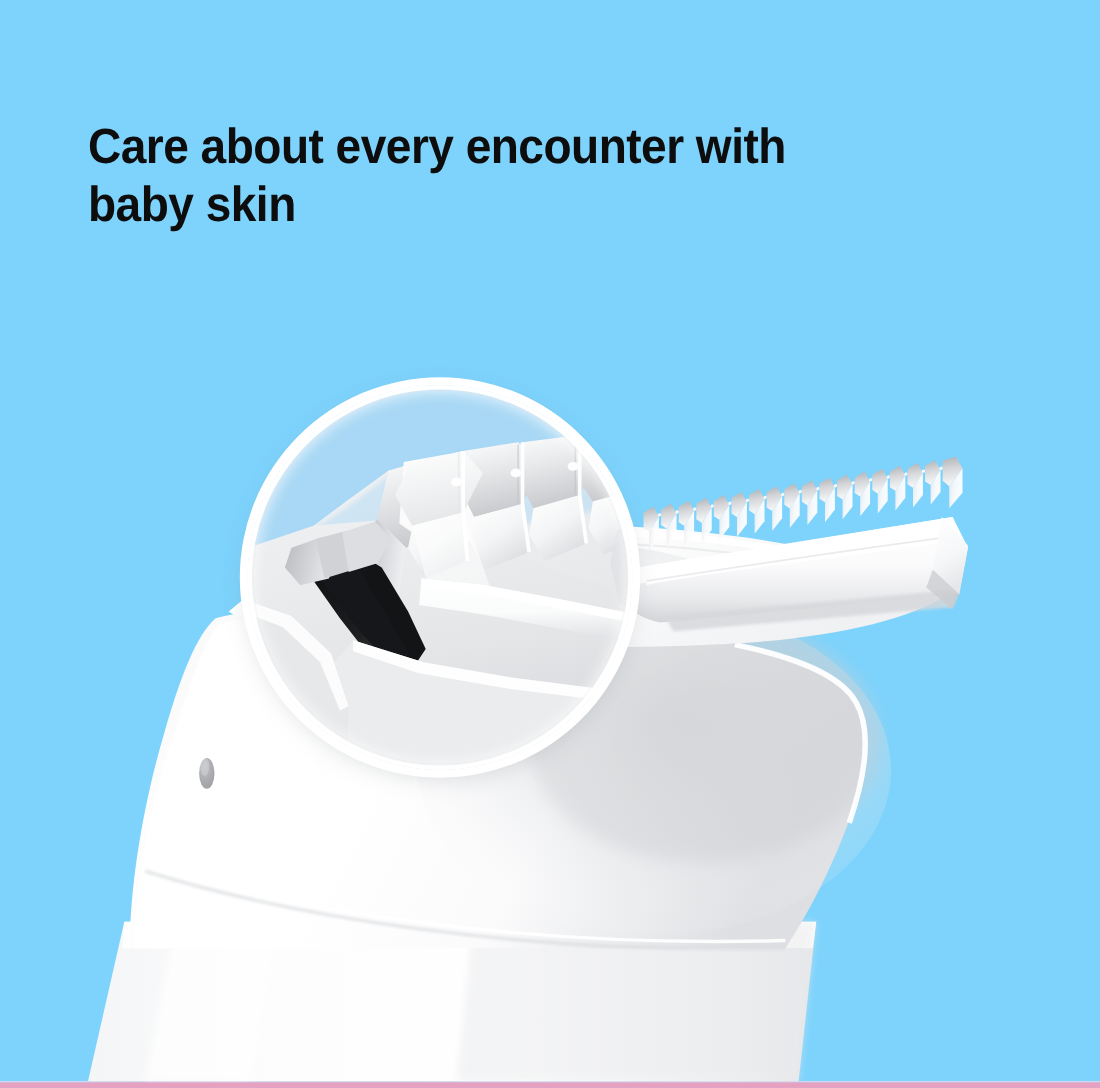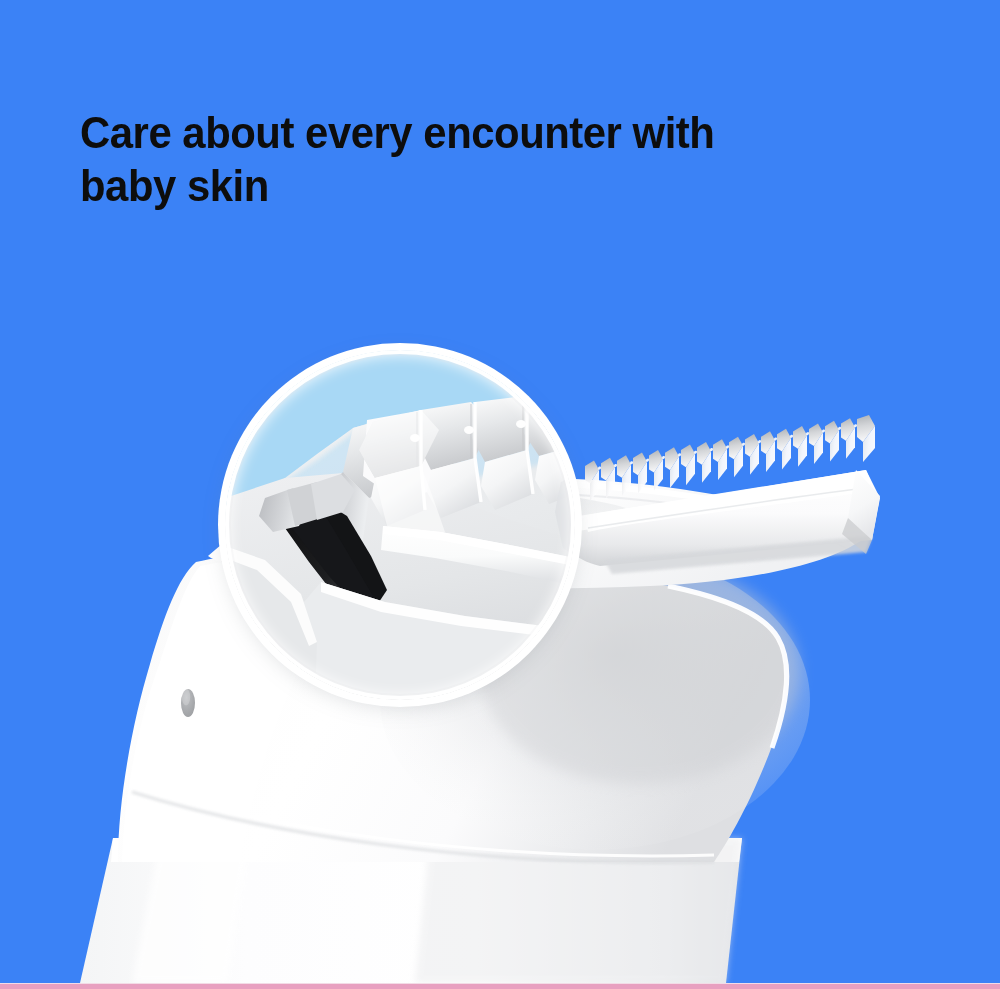--- a/index.html
+++ b/index.html
@@ -84,21 +84,21 @@
     position:absolute; left:0; top:0; width:100%; height:1px;
     background:#f3dbe6;
   }
   .footer-bar .line-main {
     position:absolute; left:0; top:1px; width:100%; height:5px;
   }
 </style>
 </head>
 <body style="background: rgb(248, 248, 248);">
 
-<div id="stage" style="background: #3b82f6; padding-left: 44px;">
+<div id="stage" style="background: #7dd3fc; padding-left: 44px;">
 
   <h1 class="headline" style="color: rgb(13, 13, 13); font-size: 45px;">Care about every encounter with
 baby skin</h1>
 
   <div id="product">
     <svg viewBox="0 0 1000 989" xmlns="http://www.w3.org/2000/svg" aria-hidden="true">
       <defs>
 
         <linearGradient id="bodyMain" x1="0" y1="0" x2="1" y2="0.25">
           <stop offset="0%" stop-color="#f2f3f4"></stop>

